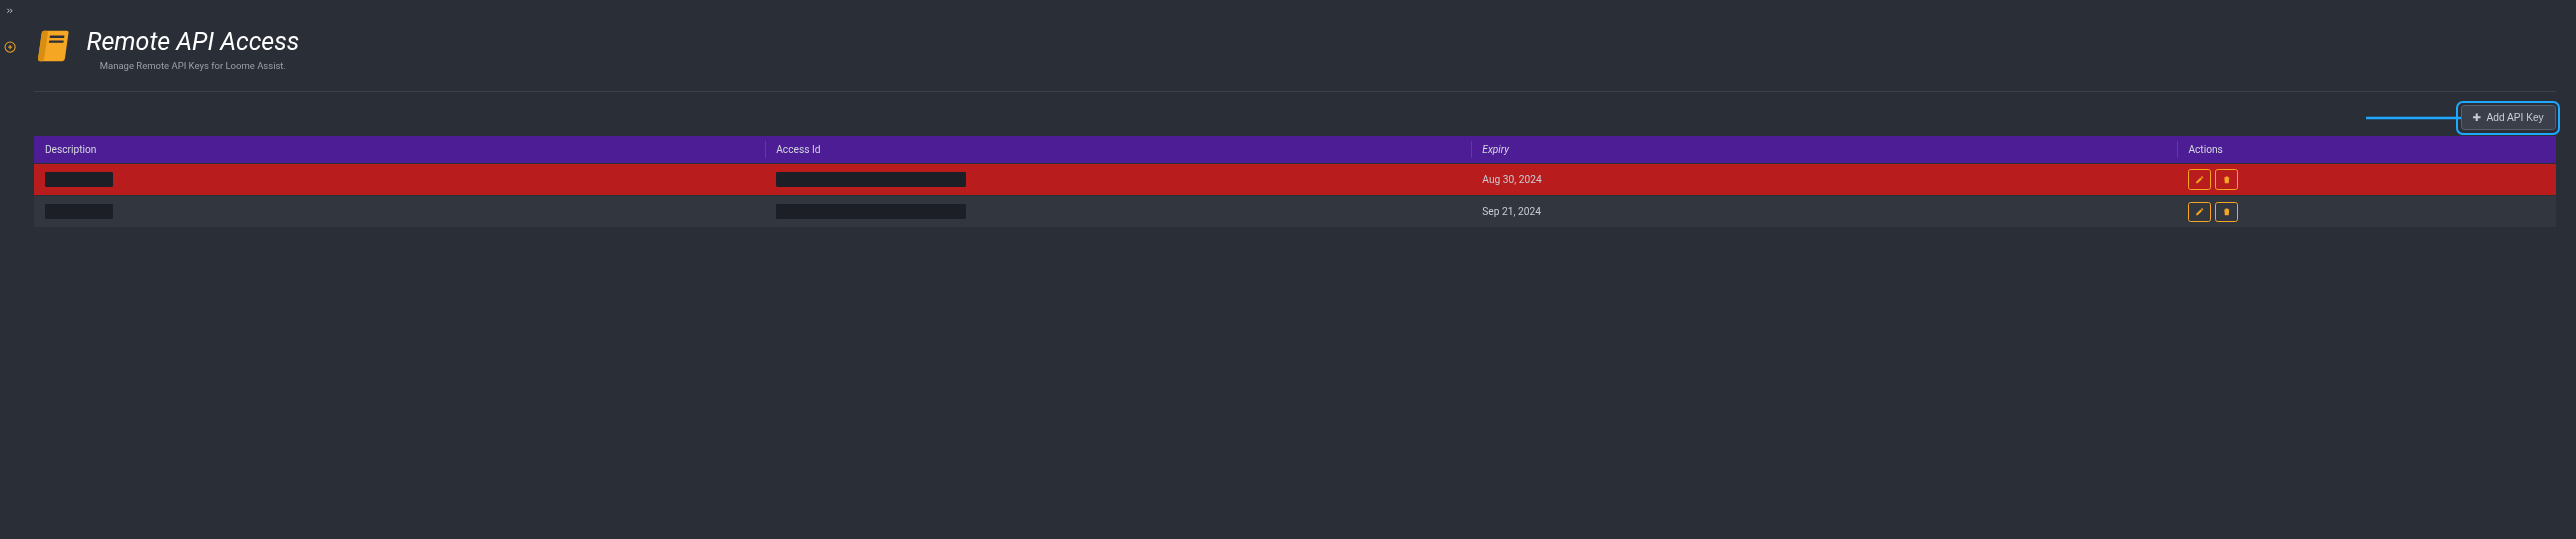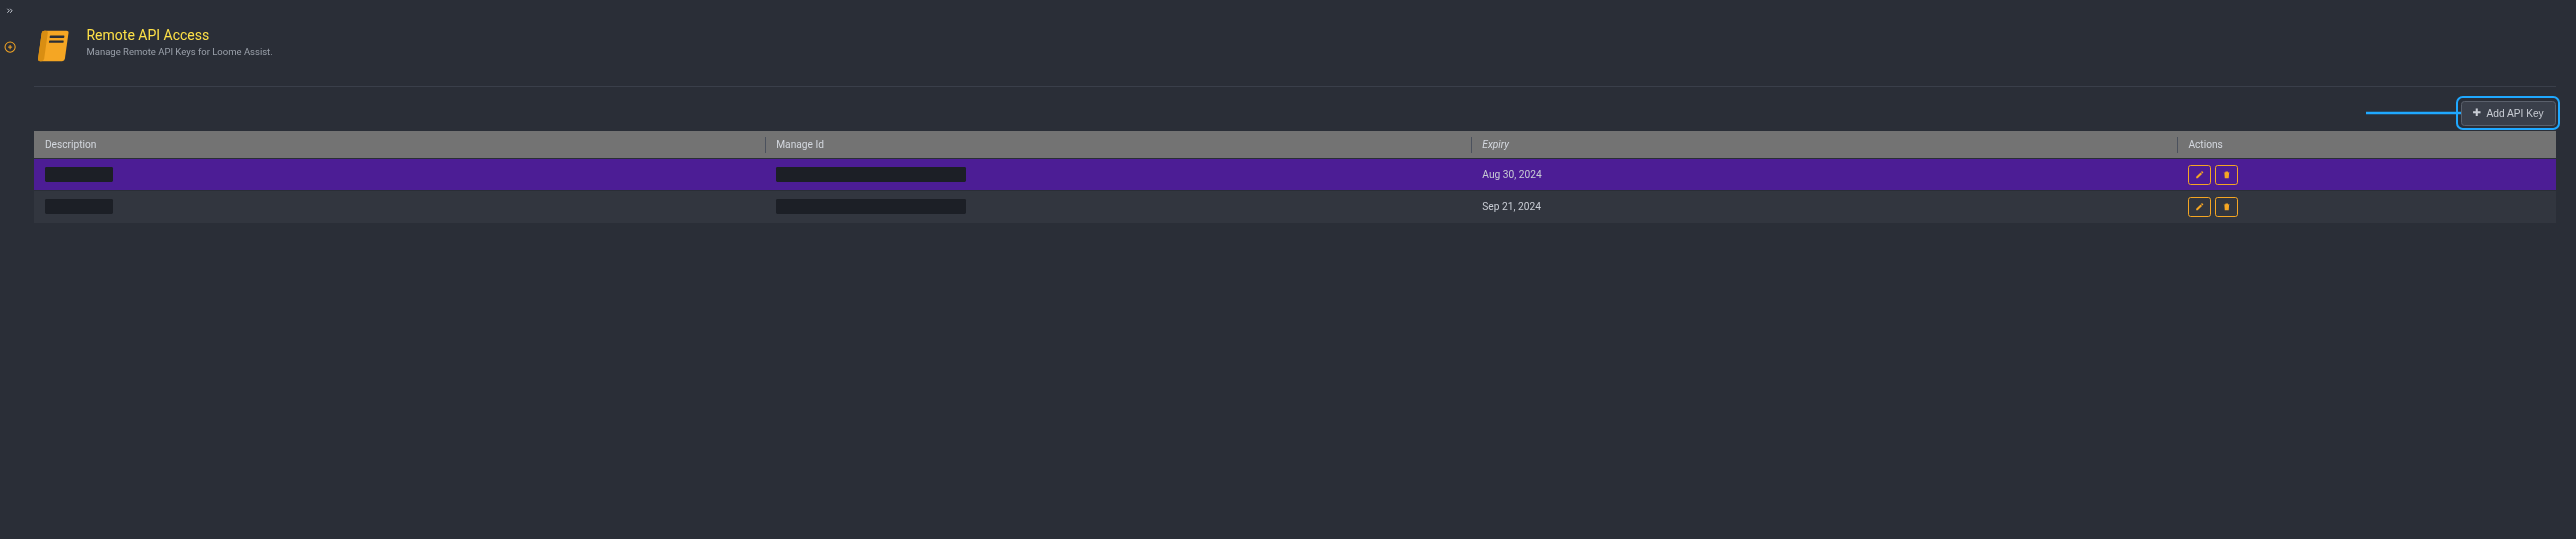--- a/index.html
+++ b/index.html
@@ -47,24 +47,25 @@
     align-items: flex-start;
     padding: 27px 0 20.3px 0;
     gap: 13.6px;
   }
   .book-icon {
     width: 39px;
     height: 39px;
     flex-shrink: 0;
   }
   .header-text h1 {
-    font-size: 14px;
+    font-size: 25px;
     font-weight: 400;
-    color: #fde047;
+    color: #ffffff;
     line-height: 1.2;
+    font-style: italic;
   }
   .header-text p {
     font-size: 9.5px;
     color: #9aa0aa;
     margin-top: 2.7px;
     text-align: center;
   }
   .divider {
     height: 0.7px;
     background: #3a3f4a;
@@ -112,39 +113,39 @@
   }
   .add-btn .plus-glyph { font-size: 10.2px; line-height: 1; }
   .table-wrap {
     padding-right: 20.3px;
   }
   .tbl {
     width: 100%;
     border-collapse: collapse;
   }
   .tbl thead th {
-    background: #737373;
+    background: #4c1d95;
     color: #d4d8df;
     font-weight: 400;
     text-align: left;
     padding: 8.1px 11px;
     font-size: 10.2px;
     position: relative;
   }
   .tbl thead th + th::before {
     content: "";
     position: absolute;
     left: 0;
     top: 20%;
     height: 60%;
     width: 0.7px;
     background: #4b515d;
   }
   .tbl tbody tr {
-    background: #4c1d95;
+    background: #b91c1c;
     border-top: 0.7px solid #2a2e37;
   }
   .tbl tbody tr:nth-child(even) { background: #32363f; }
   .tbl tbody td {
     padding: 5.4px 11px;
     font-size: 10.2px;
     color: #c8ccd4;
     vertical-align: middle;
   }
   .redact {
@@ -225,21 +226,21 @@
           <span>Add API Key</span>
         </button>
       </div>
     </div>
 
     <div class="table-wrap">
       <table class="tbl">
         <thead>
           <tr>
             <th class="col-desc">Description</th>
-            <th class="col-client">Manage Id</th>
+            <th class="col-client">Access Id</th>
             <th class="col-exp">Expiry</th>
             <th class="col-act">Actions</th>
           </tr>
         </thead>
         <tbody>
           <tr>
             <td>
                 <div class="redact sm"></div>
               </td>
             <td>

